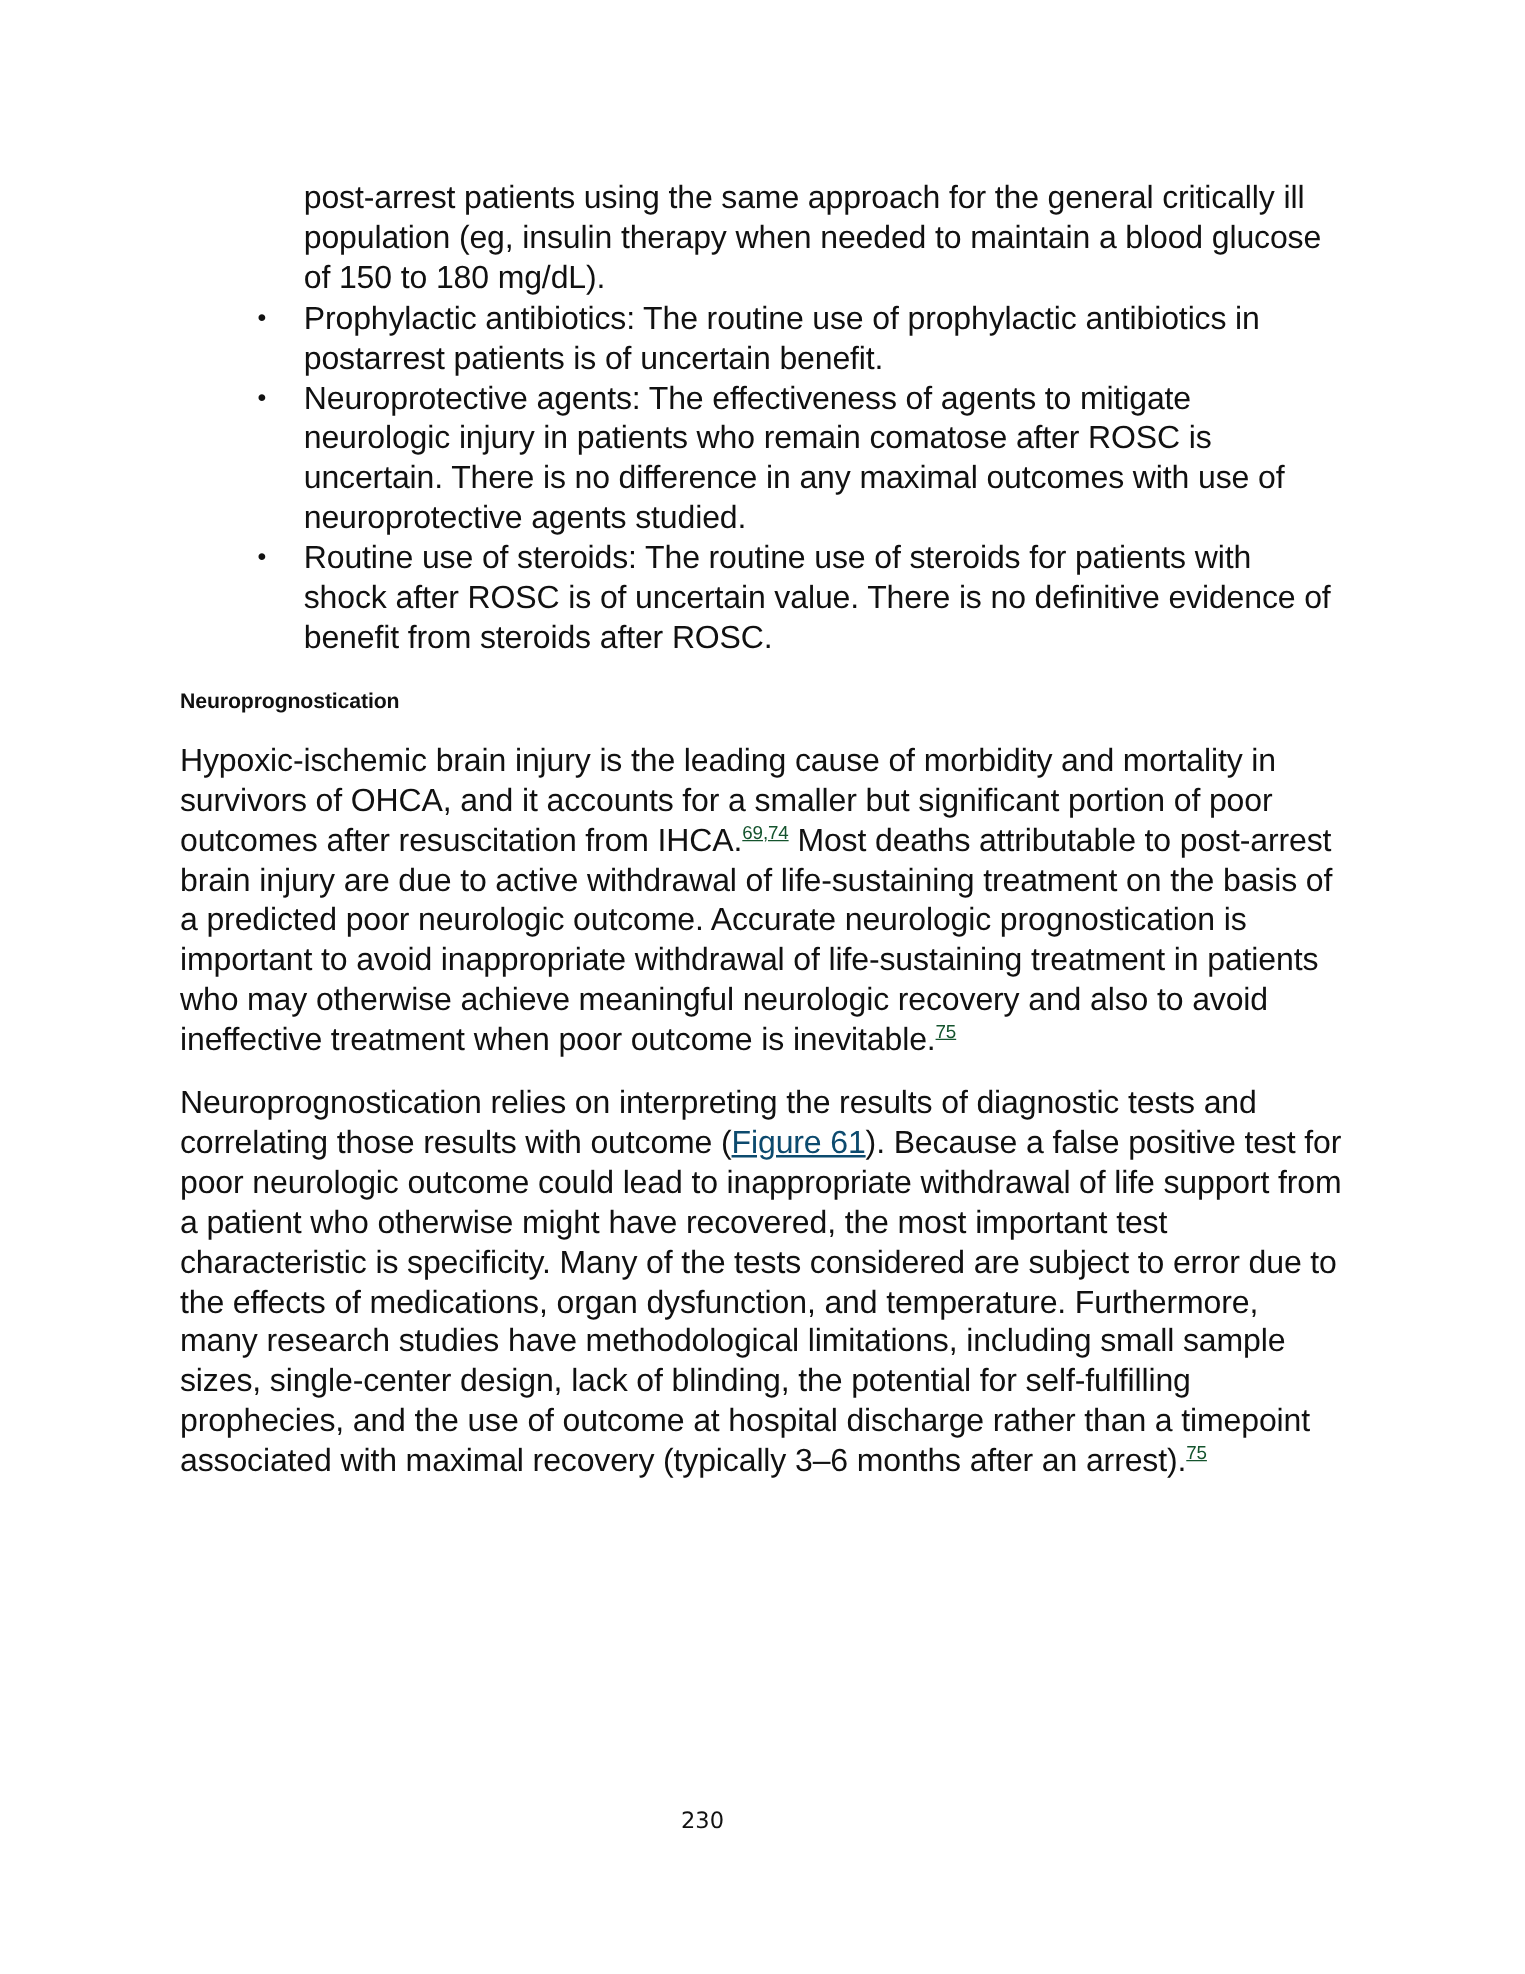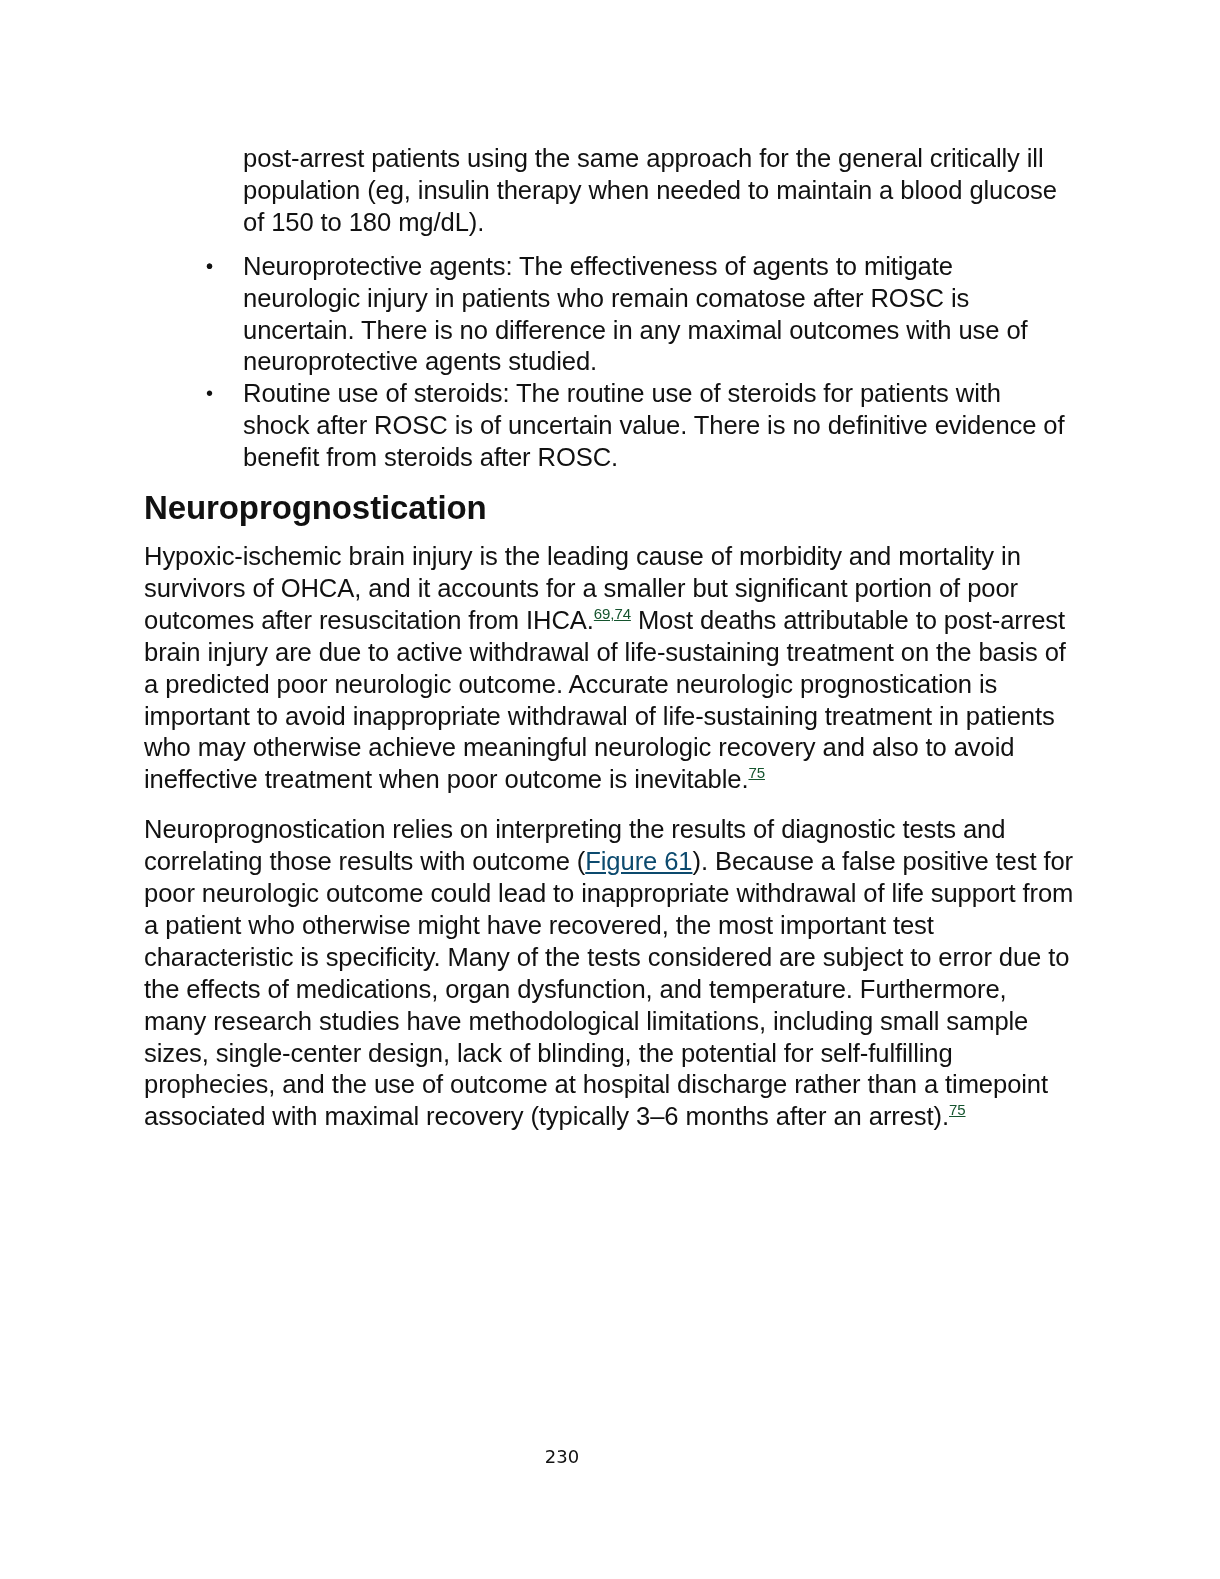--- a/index.html
+++ b/index.html
@@ -43,21 +43,21 @@
       position: relative;
       padding-left: 99px;
     }
     ul.bullets li .bullet {
       position: absolute;
       left: 62px;
       top: 0;
       font-size: 20px;
     }
     h2.section-heading {
-      font-size: 33px;
+      font-size: 17px;
       font-weight: bold;
       margin: 18px 0 17px 0;
       line-height: 31.9px;
     }
     p.body-para {
       margin: 0 0 18px 0;
     }
     sup.ref {
       font-size: 15px;
       line-height: 0;
@@ -81,25 +81,26 @@
       font-size: 18px;
       color: #111111;
     }
   </style>
 </head>
 <body>
 
 <div class="page">
   <div class="content">
 
-    <p class="cont-para" style="margin-top:0;margin-bottom:12px;">post-arrest patients using the same approach for the general critically ill population (eg, insulin therapy when needed to maintain a blood glucose of 150 to 180 mg/dL).</p>
+    <p class="cont-para" style="margin-top:0;margin-bottom:1px;">post-arrest patients using the same approach for the general critically ill population (eg, insulin therapy when needed to maintain a blood glucose of 150 to 180 mg/dL).</p>
 
     <ul class="bullets">
       <li>
         <span class="bullet">•</span>
+        <span>Prophylactic antibiotics: The routine use of prophylactic antibiotics in postarrest patients is of uncertain benefit.</span>
       </li>
       <li>
         <span class="bullet">•</span>
         <span>Neuroprotective agents: The effectiveness of agents to mitigate neurologic injury in patients who remain comatose after ROSC is uncertain. There is no difference in any maximal outcomes with use of neuroprotective agents studied.</span>
       </li>
       <li>
         <span class="bullet">•</span>
         <span>Routine use of steroids: The routine use of steroids for patients with shock after ROSC is of uncertain value. There is no definitive evidence of benefit from steroids after ROSC.</span>
       </li>
     </ul>

